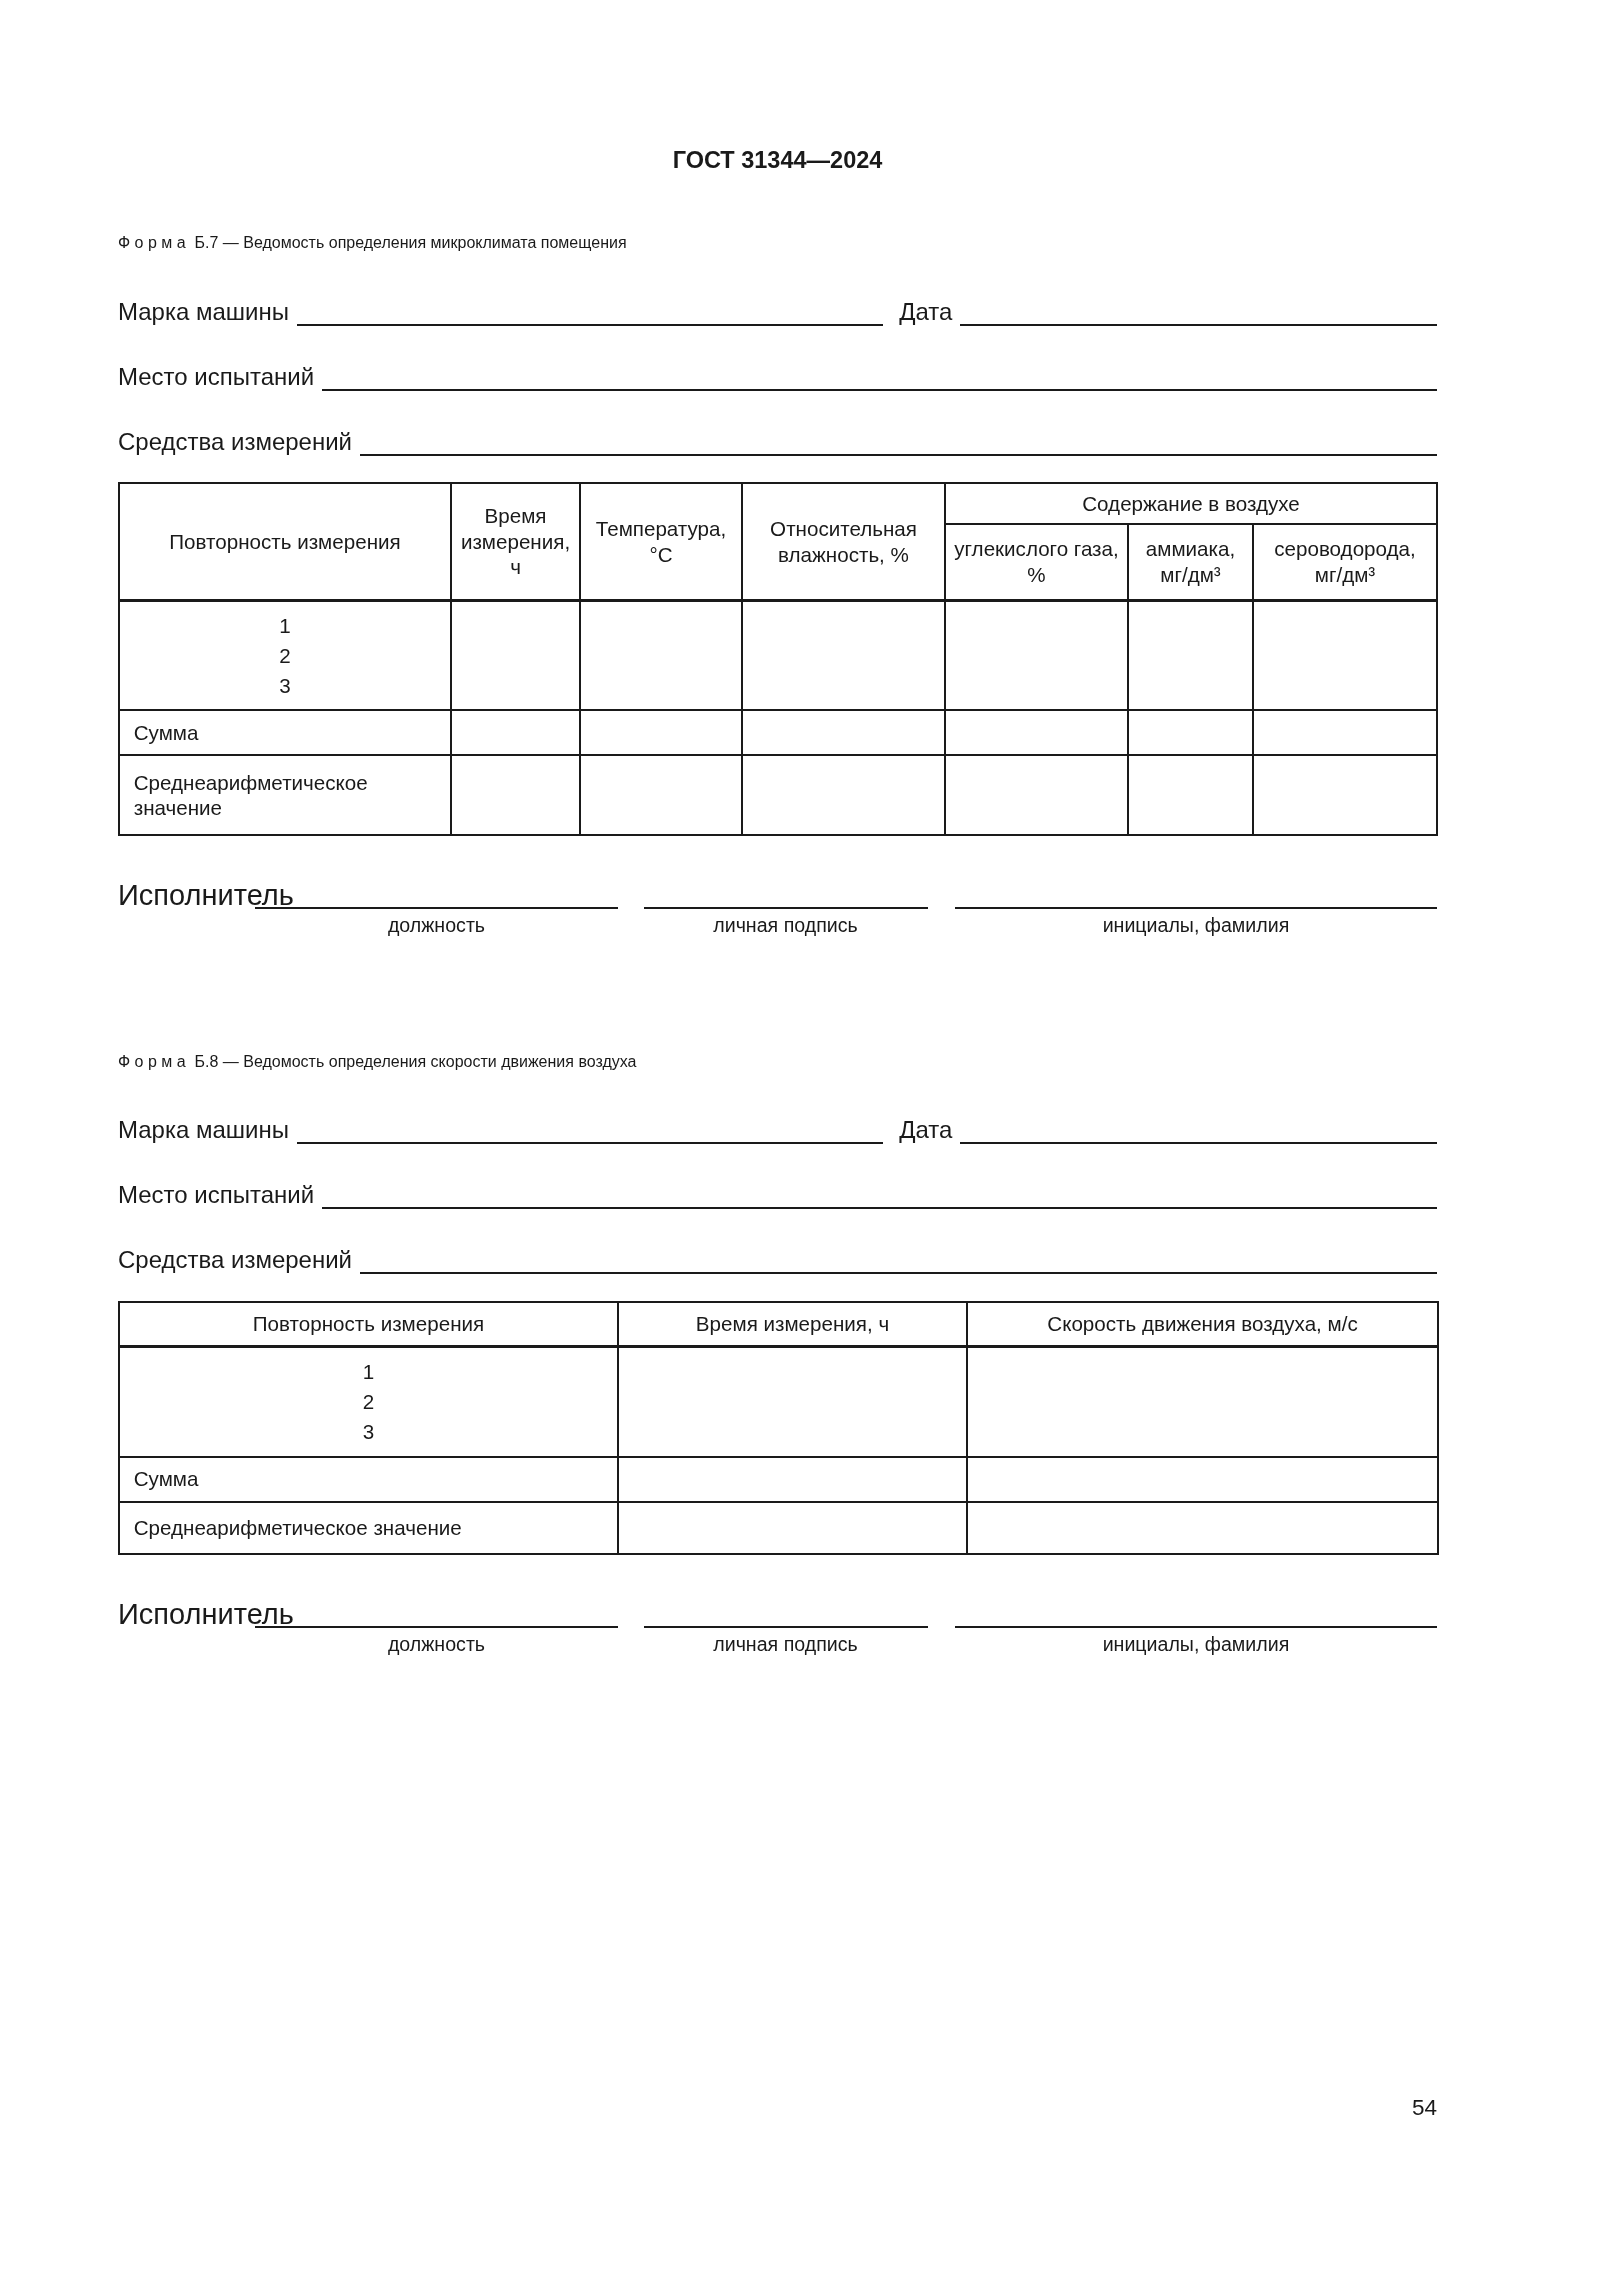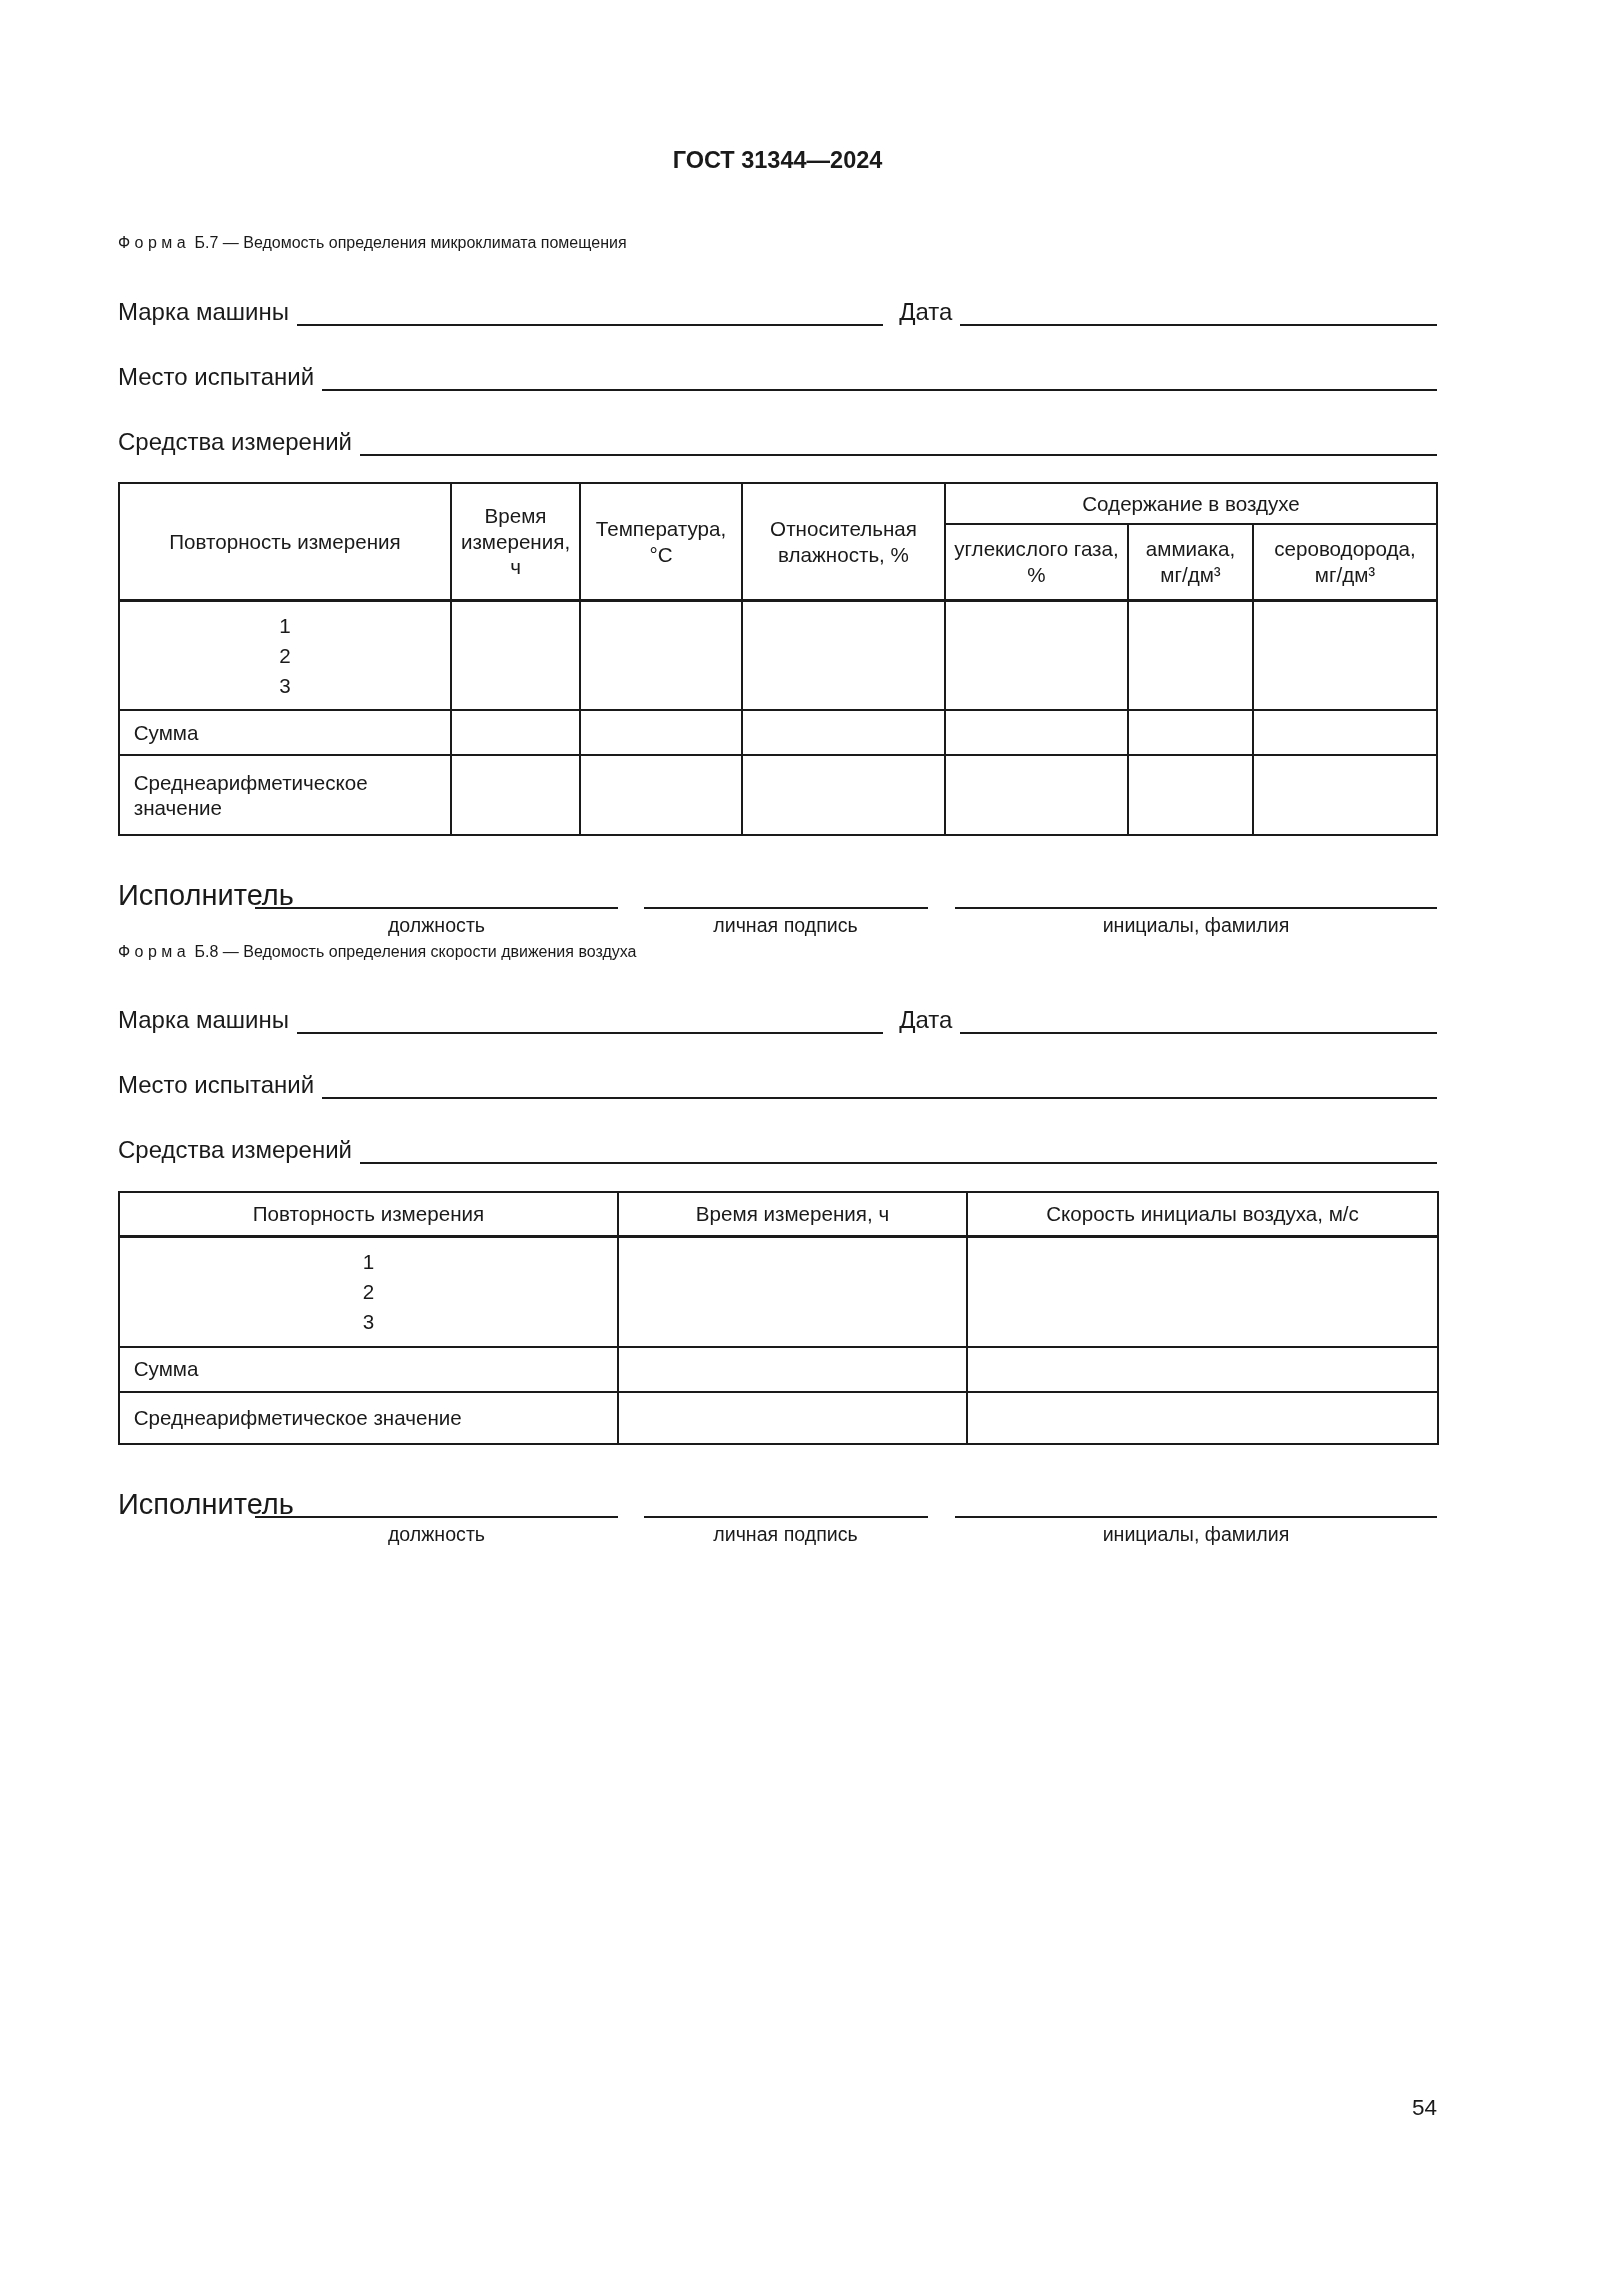--- a/index.html
+++ b/index.html
@@ -93,21 +93,21 @@
     margin-top: 4.9px;
   }
   .cap-spacer1 { width: 137px; }
   .cap { text-align: center; }
   .cap.c1 { width: 363px; }
   .cap.g1 { width: 25.5px; }
   .cap.c2 { width: 284px; }
   .cap.g2 { width: 27.4px; }
   .cap.c3 { flex: 1; }
 
-  .section-b8 { }
+  .section-b8 { margin-top: 110px; }
 
   .page-number {
     position: absolute;
     right: 184px;
     bottom: 172px;
     font-size: 22.5px;
   }
 </style>
 </head>
 <body>
@@ -236,21 +236,21 @@
     <table class="form-table">
       <colgroup>
         <col style="width:499px">
           <col style="width:349px">
           <col style="width:471px">
       </colgroup>
       <tbody>
           <tr class="h-hdr1">
         <th class="hdr-b">Повторность измерения</th>
         <th class="hdr-b">Время измерения, ч</th>
-        <th class="hdr-b">Скорость инициалы воздуха, м/с</th>
+        <th class="hdr-b">Скорость движения воздуха, м/с</th>
       </tr>
       <tr class="r-data">
         <td>
           <div class="rep-stack">
             <div>1</div>
             <div>2</div>
             <div>3</div>
           </div>
         </td>
         <td></td>

